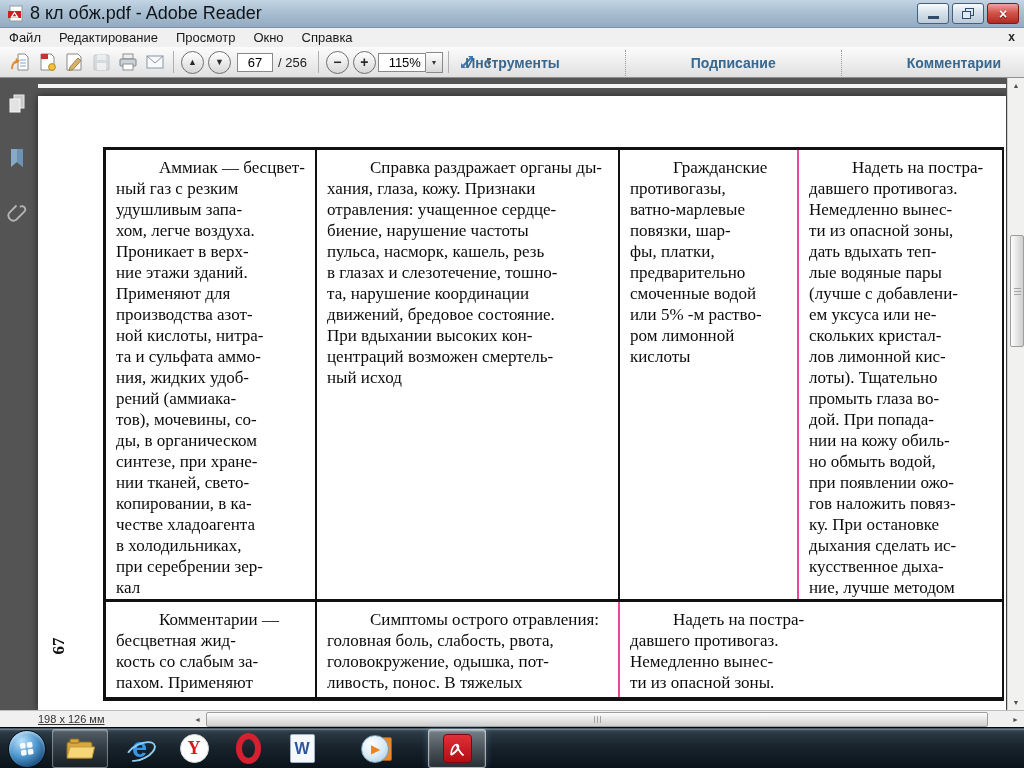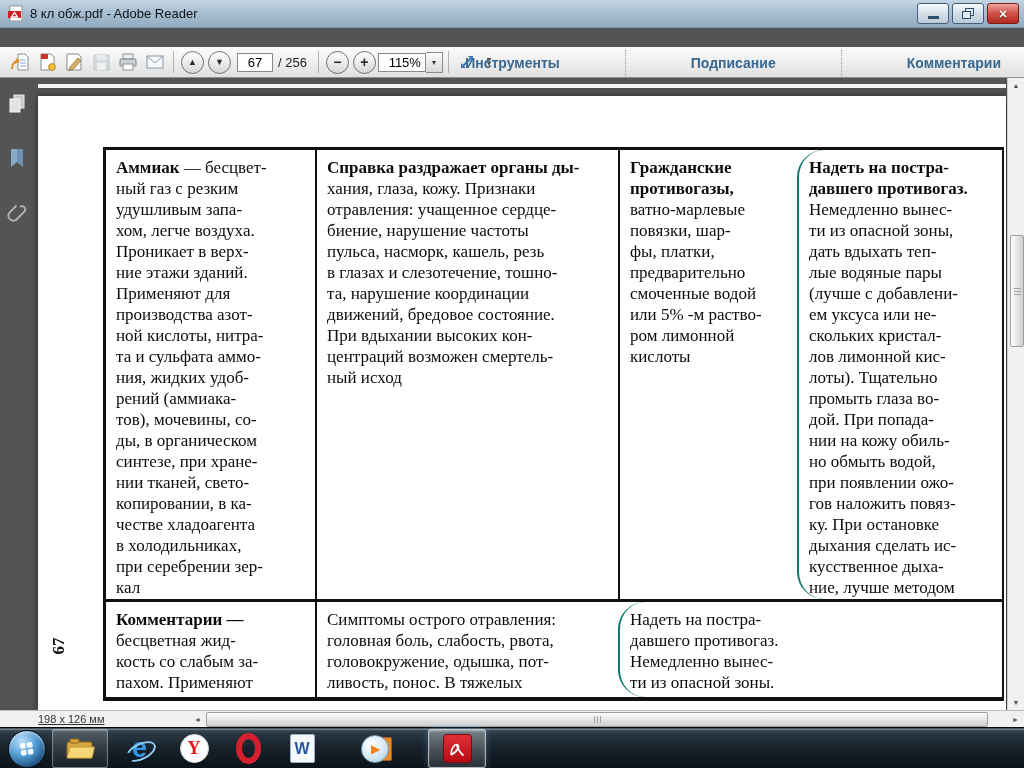--- a/index.html
+++ b/index.html
@@ -4,21 +4,21 @@
 <style>
   html,body{margin:0;padding:0;background:#000;}
   .screen{position:relative;width:1024px;height:768px;overflow:hidden;
           font-family:"Liberation Sans",sans-serif;background:#545454;}
 
   
   .titlebar{position:absolute;left:0;top:0;width:1024px;height:28px;
     background:linear-gradient(180deg,#c3d5e5 0%,#a9bfd2 45%,#93abc1 100%);
     border-bottom:1px solid #7b92a8;display:flex;align-items:center;padding-left:7px;box-sizing:border-box;}
   .app-icon{width:17px;height:17px;margin-right:6px;flex:0 0 auto;}
-  .title-text{font-size:13px;color:#101418;}
+  .title-text{font-size:18px;color:#101418;}
   .winbtns{position:absolute;right:5px;top:3px;display:flex;gap:3px;}
   .wbtn{width:30px;height:19px;border:1px solid #43607c;border-radius:3px;
     background:linear-gradient(180deg,#fbfdfe,#d6e1eb 45%,#bccbd9);display:flex;align-items:center;justify-content:center;}
   .wbtn.close{background:linear-gradient(180deg,#eba6a0,#d4564d 45%,#b02a20);border-color:#7e1a12;
     color:#fff;font-size:14px;font-weight:bold;line-height:1;text-shadow:0 1px 1px #601008;}
   .glyph-min{width:11px;height:3px;background:#2e4b67;margin-top:8px;}
   .glyph-restore{position:relative;width:12px;height:11px;}
   .glyph-restore .b1{position:absolute;right:0;top:0;width:7px;height:6px;border:1.5px solid #2e4b67;background:transparent;}
   .glyph-restore .b2{position:absolute;left:0;bottom:0;width:7px;height:6px;border:1.5px solid #2e4b67;background:#dfe9f2;}
 
@@ -64,25 +64,25 @@
 
   
   .dtable{position:absolute;left:65px;top:51px;width:901px;box-sizing:border-box;
     border:3px solid #111;border-right-width:2px;border-bottom-width:4px;}
   .trow{display:flex;}
   .trow.r1{height:449px;}
   .trow.r2{height:95px;}
   .rowsep{height:3px;background:#111;}
   .cell{box-sizing:border-box;padding:7px 6px 0 10px;font-family:"Liberation Serif",serif;
     font-size:17px;line-height:21px;color:#0c0c0c;white-space:pre-line;overflow:hidden;}
-  .cell b{font-weight:bold;}
+  .cell b{font-weight:normal;margin-left:43px;}
   .c1{width:209px;}
   .c2{width:303px;border-left:2px solid #111;}
   .c3{width:179px;border-left:2px solid #111;}
-  .c4{flex:1;border-left:2px solid #0f766e;border-radius:27px;}
+  .c4{flex:1;border-left:2px solid #ec4899;}
 
   
   .vscroll{position:absolute;right:0;top:0;width:17px;height:632px;background:#f1f1f0;border-left:1px solid #cfcfcf;box-sizing:border-box;}
   .varrow{position:absolute;left:0;width:16px;height:15px;display:flex;align-items:center;justify-content:center;
     font-size:7px;color:#505050;}
   .vthumb{position:absolute;left:2px;top:157px;width:12px;height:110px;border:1px solid #9d9d9d;border-radius:2px;
     background:linear-gradient(90deg,#fdfdfd,#cecece);display:flex;align-items:center;justify-content:center;}
   .vgrip{width:7px;height:1px;background:#a3a3a3;box-shadow:0 3px 0 #a3a3a3,0 -3px 0 #a3a3a3;}
 
   
@@ -155,20 +155,28 @@
             <span class="b1"></span>
             <span class="b2"></span>
           </span>
       </div>
       <div class="wbtn close">
           <span>×</span>
         </div>
     </div>
   </div>
 
+  <div class="menubar">
+    <span class="menu-item">Файл</span>
+    <span class="menu-item">Редактирование</span>
+    <span class="menu-item">Просмотр</span>
+    <span class="menu-item">Окно</span>
+    <span class="menu-item">Справка</span>
+    <span class="menu-close">x</span>
+  </div>
 
   <div class="toolbar">
     <div class="tb-btn">
       <svg width="20" height="20" viewBox="0 0 20 20">
         <path d="M8 2h7l3 3v13H8z" fill="#fff" stroke="#8a8a8a"></path>
         <path d="M10 8h6M10 11h6M10 14h6" stroke="#7ea7d8" stroke-width="1"></path>
         <path d="M2 17c0-6 3-8 6-7" fill="none" stroke="#e08a2e" stroke-width="2"></path>
         <path d="M6 6l4 3-5 3z" fill="#e08a2e"></path>
       </svg>
     </div>

